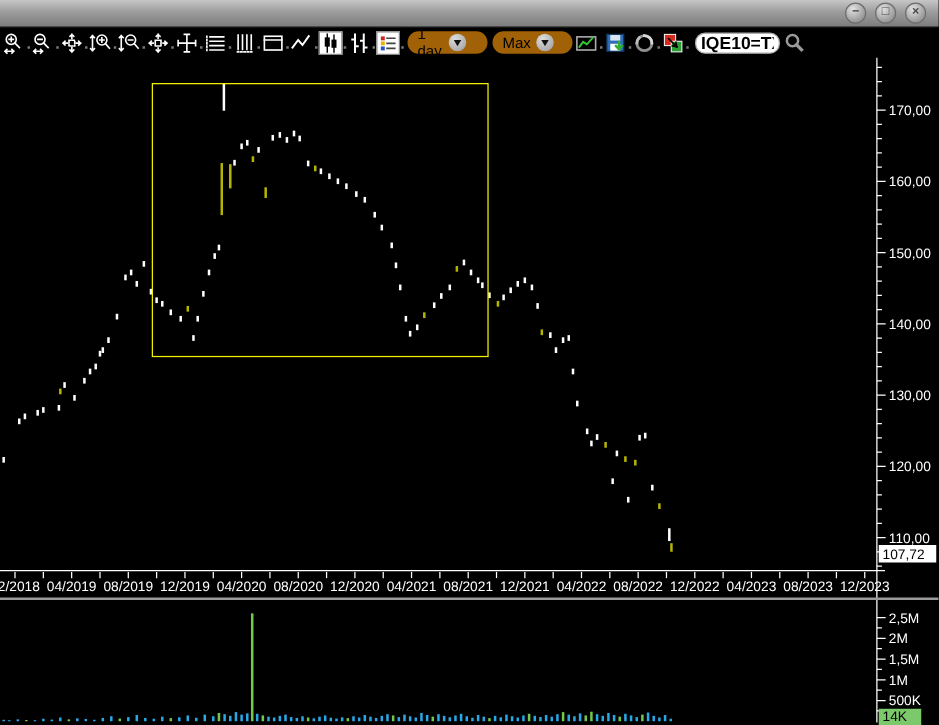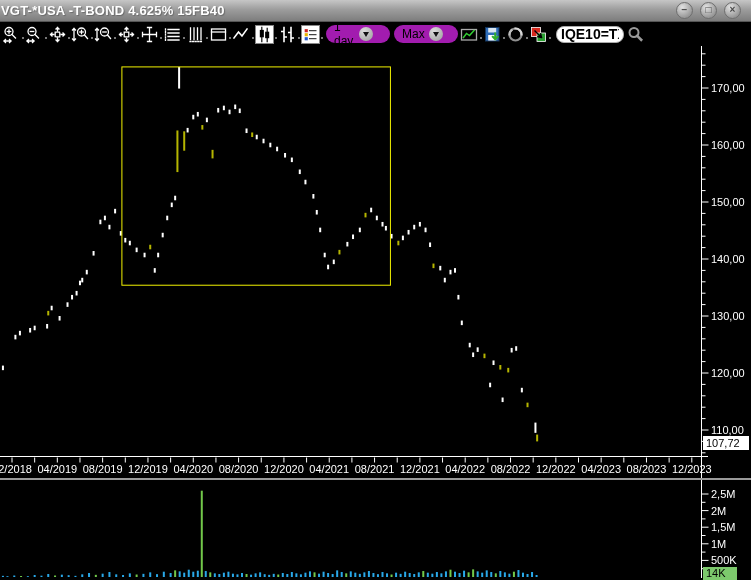--- a/index.html
+++ b/index.html
@@ -20,21 +20,21 @@
 
   
   .toolbar{position:absolute;top:22px;left:0;width:751px;height:24px;background:#000;
     display:flex;align-items:center;padding-left:2px;box-sizing:border-box;}
   .tb-icon{width:19px;height:19px;display:flex;align-items:center;justify-content:center;flex:0 0 auto;}
   .tb-icon svg{stroke:#fff;fill:none;stroke-width:1.3;stroke-linecap:square;}
   .tb-icon.active{background:#fff;border:1px solid #888;box-sizing:border-box;}
   .tb-icon.whitebg{background:#fff;border:1px solid #888;box-sizing:border-box;}
   .sep{width:2px;height:2px;background:#777;margin:8px 1px 0 1px;flex:0 0 auto;}
 
-  .pill{background:#a21caf;border-radius:9px;height:18px;display:flex;align-items:center;
+  .pill{background:#a16207;border-radius:9px;height:18px;display:flex;align-items:center;
     padding:0 17px 0 8px;margin:12px 2px;flex:0 0 auto;box-sizing:border-box;}
   .pill-label{font-size:12px;color:#000;flex:1 1 auto;}
   .pill-int{width:64px;} .pill-rng{width:64px;}
   .pill-btn{width:14px;height:14px;border-radius:50%;flex:0 0 auto;
     background:radial-gradient(circle at 35% 30%,#ddd,#999);
     display:flex;align-items:center;justify-content:center;margin-left:4px;}
   .tri{width:0;height:0;border-left:3.5px solid transparent;border-right:3.5px solid transparent;
     border-top:5px solid #111;}
 
   .sym{width:58px;height:15px;border:1px solid #aaa;border-radius:8px;background:#fff;
@@ -42,21 +42,20 @@
     padding:0 4px;margin:0 2px 0 4px;outline:none;}
 
   
   #chart-svg{position:absolute;top:46px;left:0;background:#000;}
   text{font-family:"Liberation Sans",sans-serif;}
 </style>
 </head>
 <body>
 
 <div class="titlebar">
-  <span class="title">VGT-*USA -T-BOND 4.625% 15FB40</span>
   <span class="win-buttons">
     <span class="win-btn">−</span>
     <span class="win-btn">□</span>
     <span class="win-btn">×</span>
   </span>
 </div>
 
 <div class="toolbar">
   <span class="tb-icon">
       <svg viewBox="0 0 19 19" width="19" height="19">

